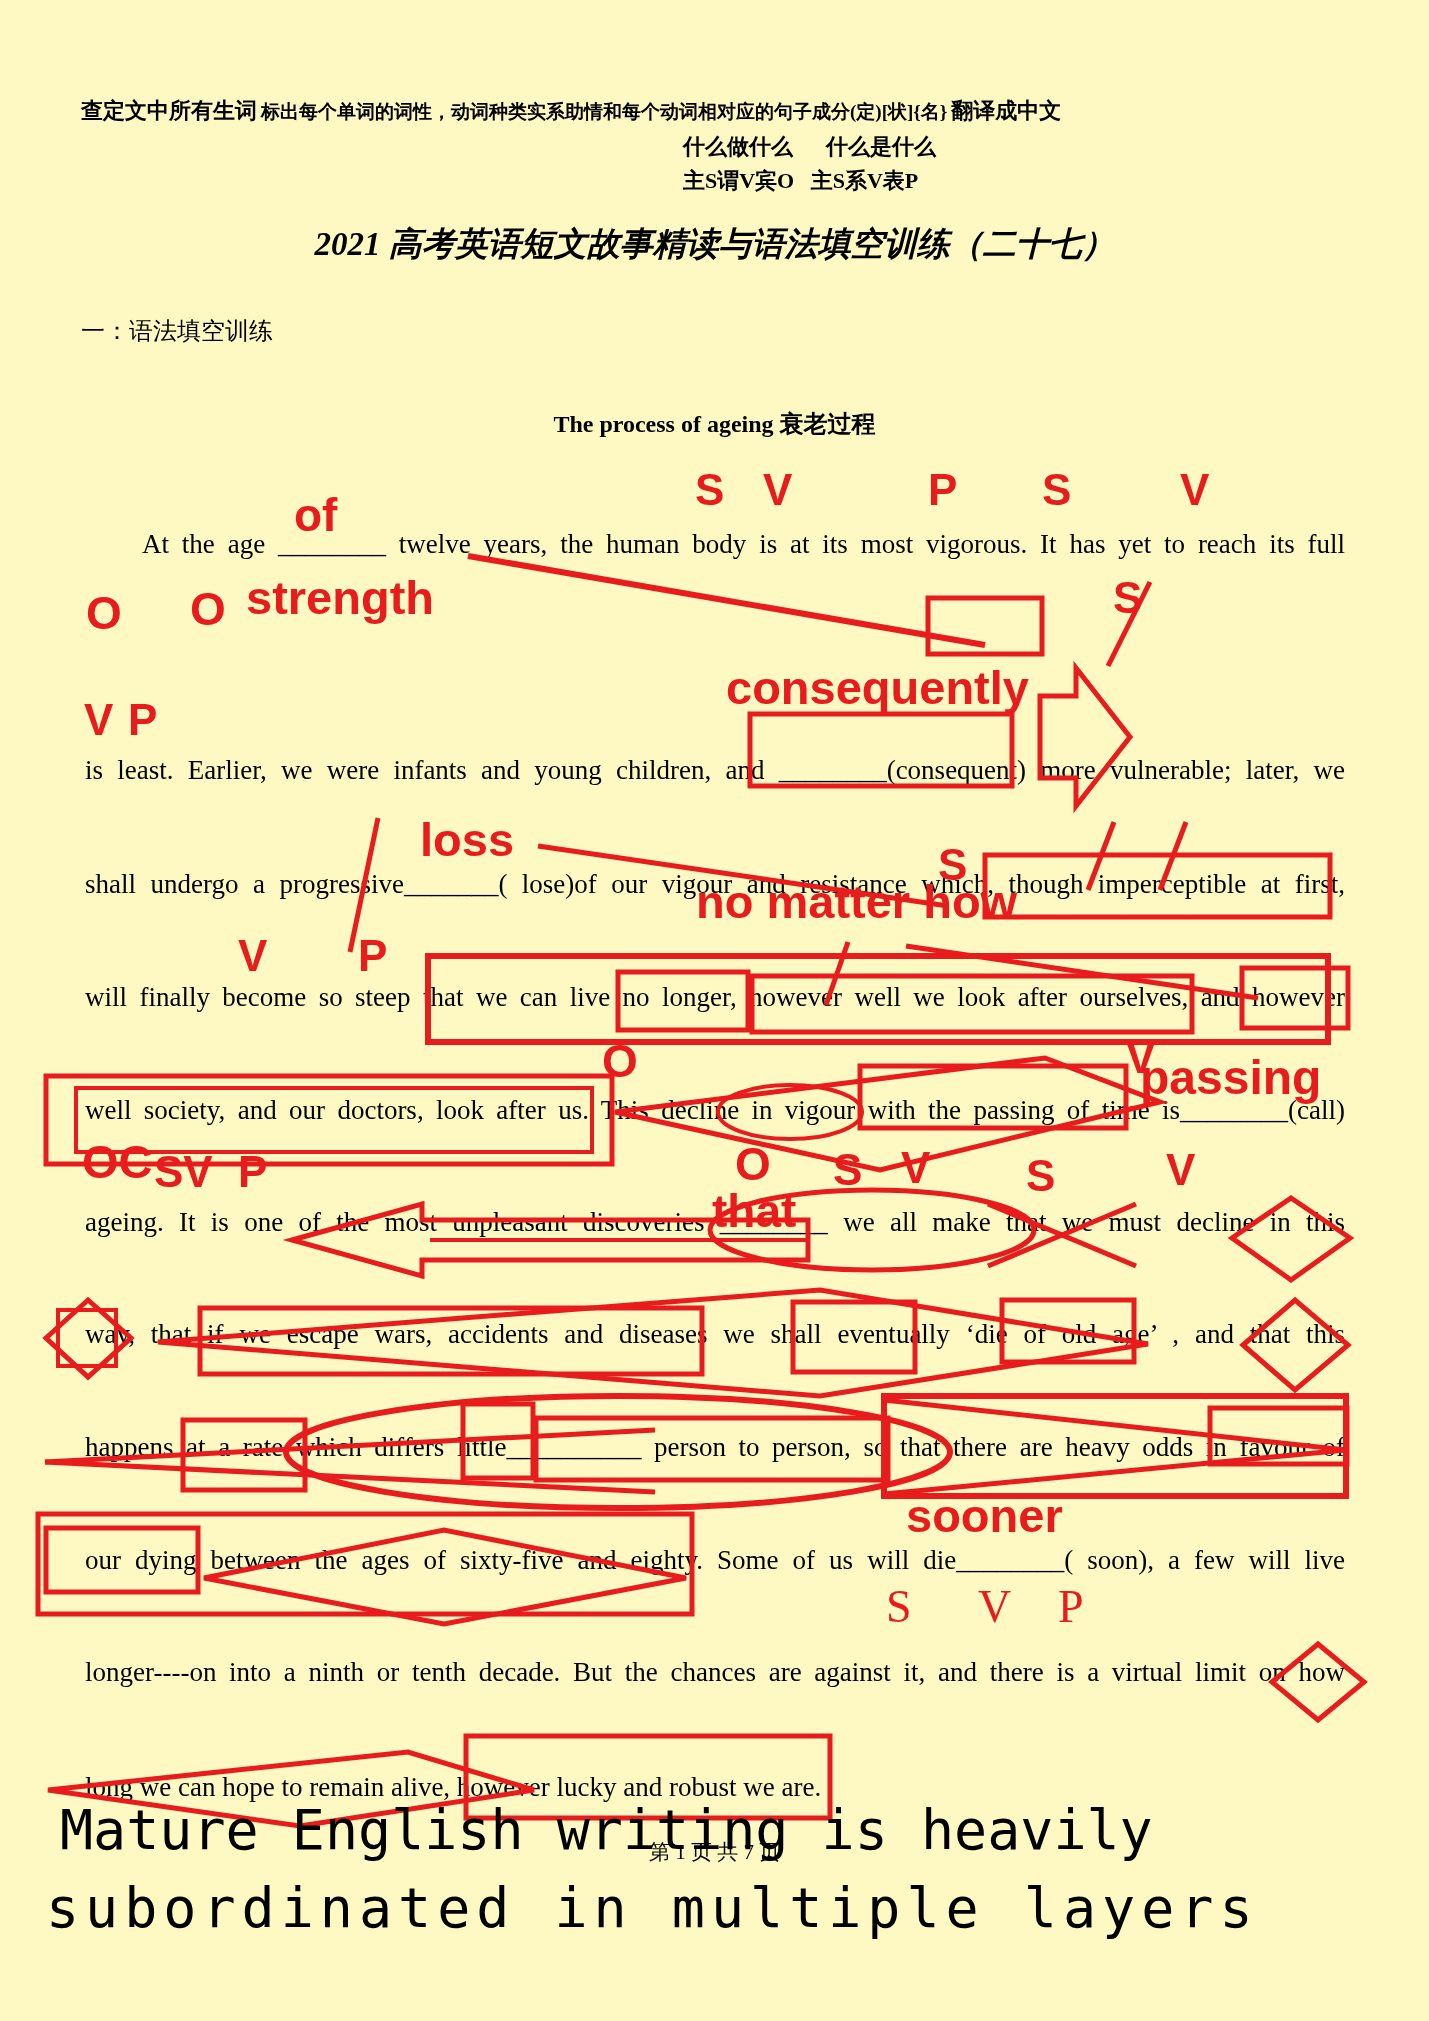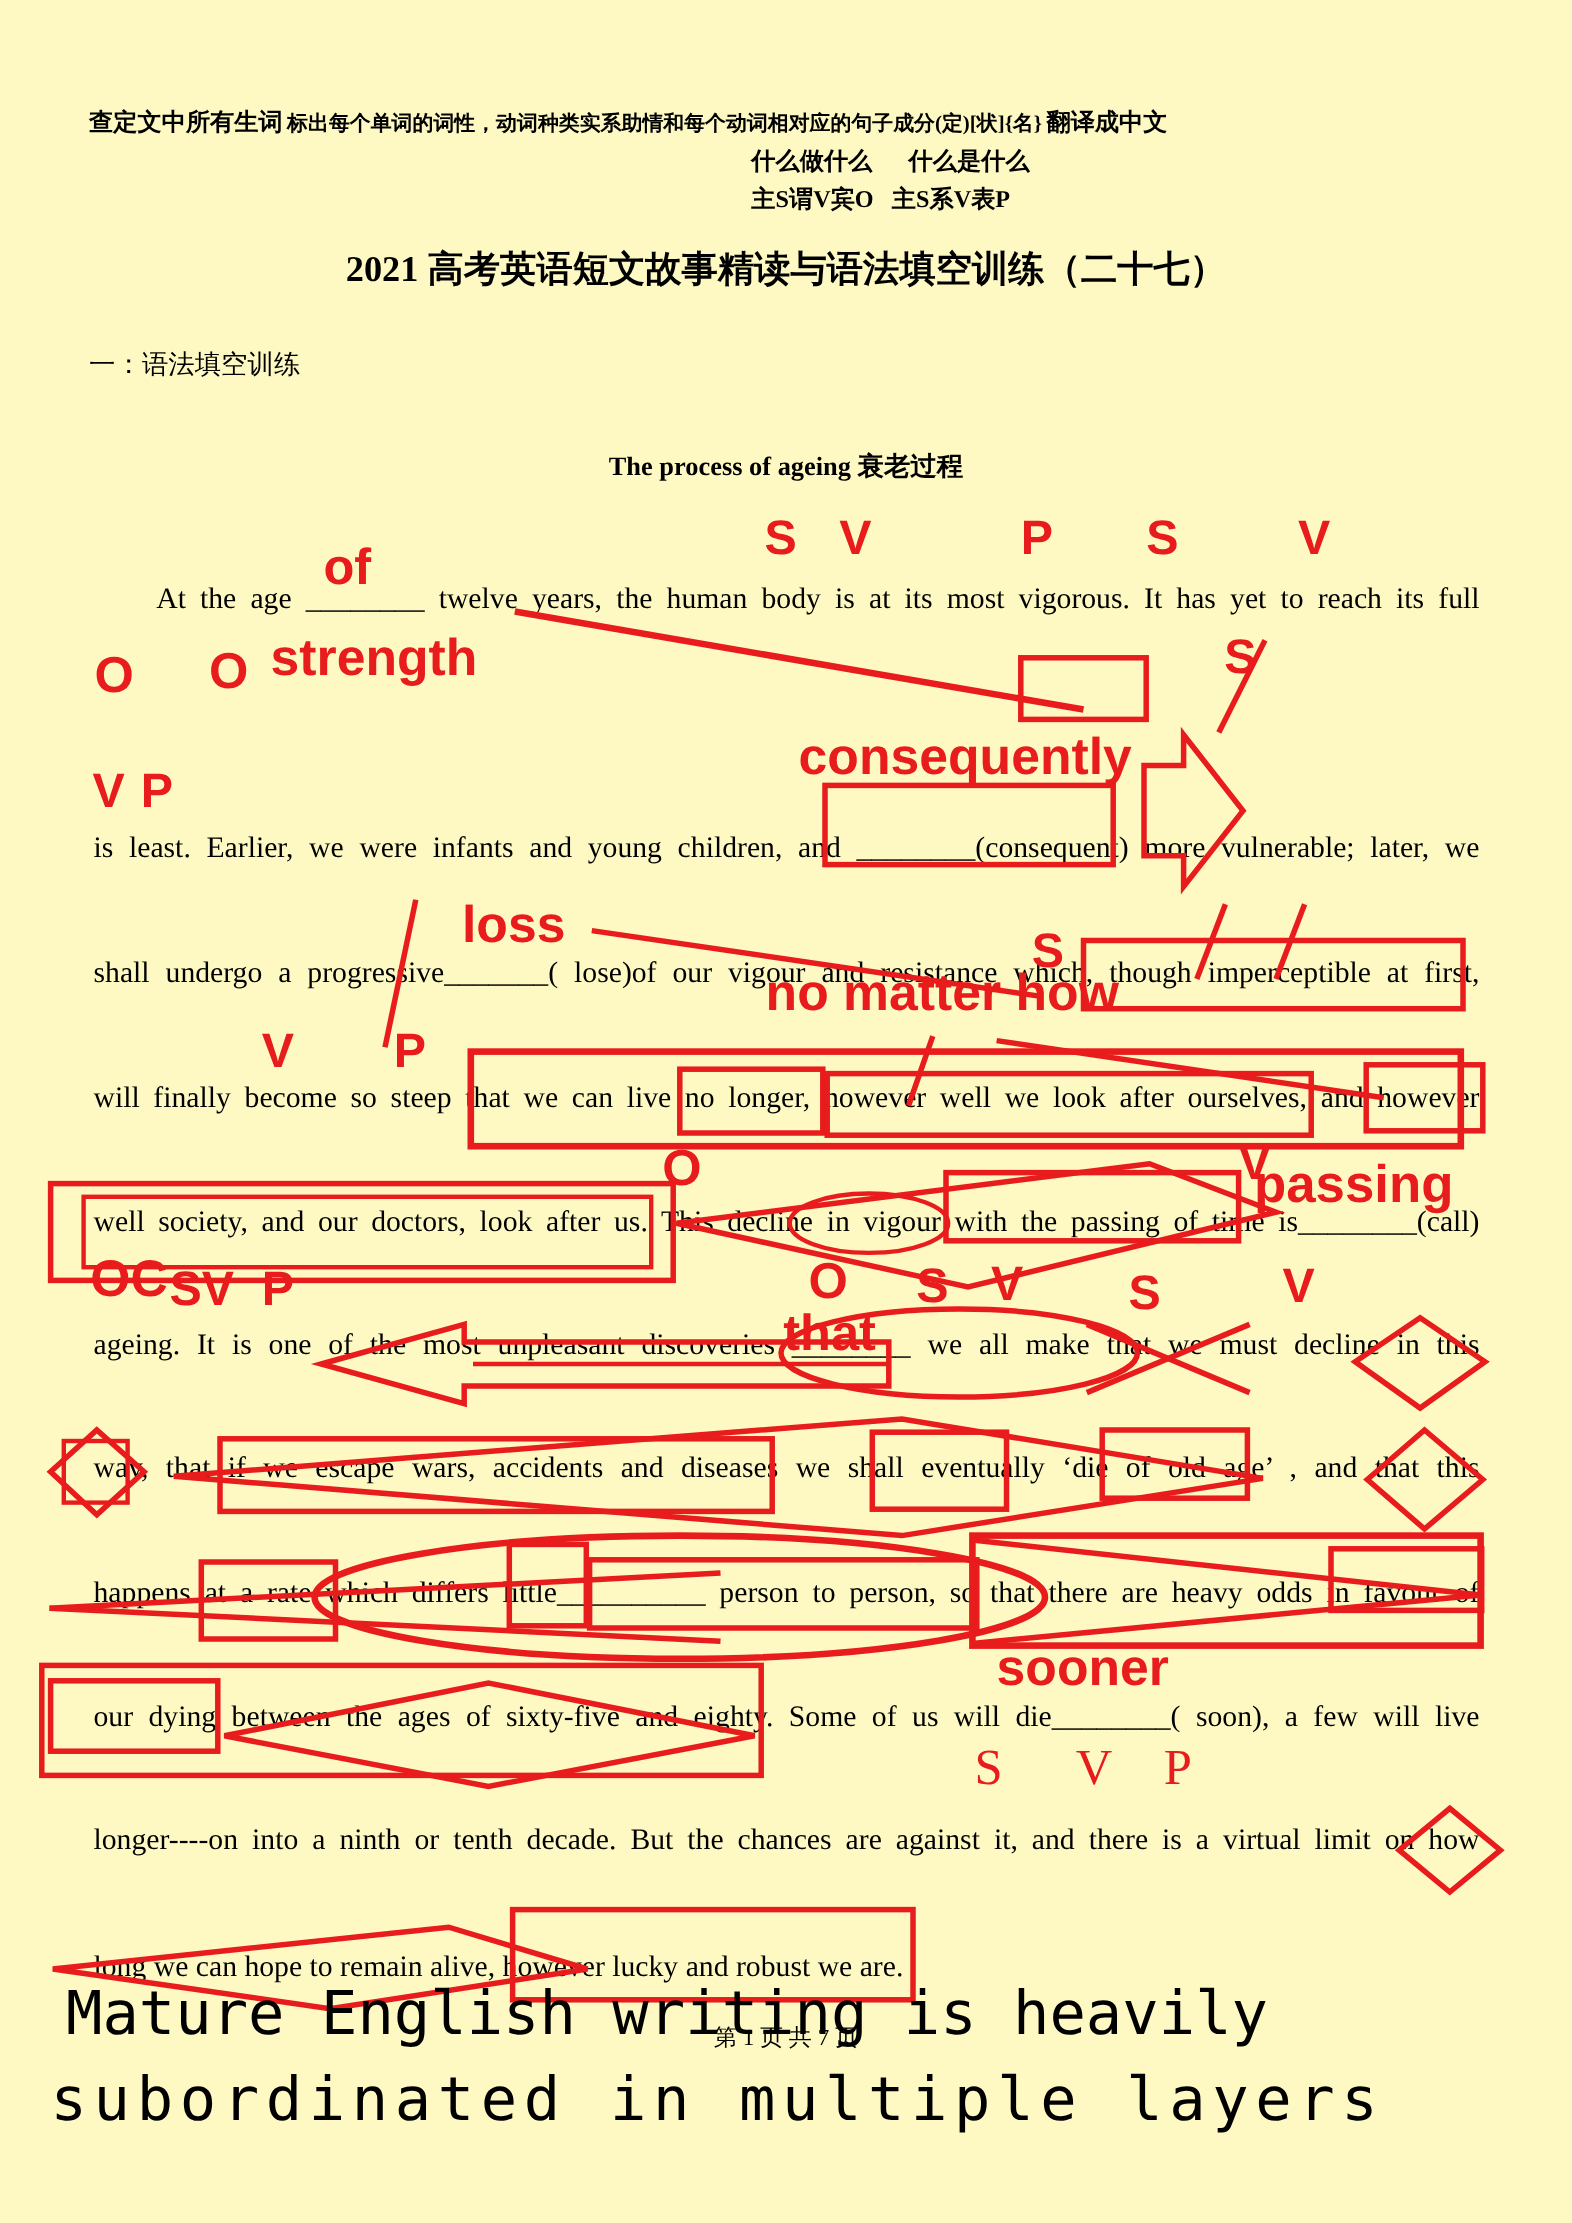--- a/index.html
+++ b/index.html
@@ -3,21 +3,21 @@
 <meta charset="utf-8">
 <style>
   html,body{margin:0;padding:0;background:#888;}
   .page{position:relative;width:1429px;height:2021px;margin:0 auto;background:#fef9c3;
         font-family:"Liberation Serif",serif;color:#000;overflow:hidden;}
   .hdr1{position:absolute;left:81px;top:96px;white-space:nowrap;font-weight:bold;z-index:1;}
   .hdr1 .big{font-size:22px;}
   .hdr1 .mid{font-size:19px;}
   .hdr2{position:absolute;left:683px;top:132px;font-weight:bold;font-size:22px;white-space:pre;z-index:1;}
   .hdr3{position:absolute;left:683px;top:166px;font-weight:bold;font-size:22px;white-space:pre;z-index:1;}
-  .title{position:absolute;left:0;top:222px;width:100%;text-align:center;font-weight:bold;font-size:33px;z-index:1;}
+  .title{position:absolute;left:0;top:222px;width:100%;text-align:center;font-weight:bold;font-size:33px;z-index:1;font-style:italic;}
   .section{position:absolute;left:81px;top:315px;font-size:24px;z-index:1;}
   .ptitle{position:absolute;left:0;top:408px;width:100%;text-align:center;font-weight:bold;font-size:24px;z-index:1;}
   .pline{position:absolute;left:85px;width:1260px;font-size:27px;line-height:1.25;
          text-align:justify;text-align-last:justify;z-index:1;}
   .pline.first{padding-left:57px;width:1203px;}
   .pline.lastline{text-align-last:left;}
   .footer{position:absolute;left:0;top:1828px;width:100%;text-align:center;font-size:21px;z-index:2;margin-top:10px;}
   .bigtext{position:absolute;font-family:"DejaVu Sans Mono",monospace;font-size:55px;color:#000;
            white-space:nowrap;z-index:5;}
   .bigtext.l1{left:60px;top:1798px;}

